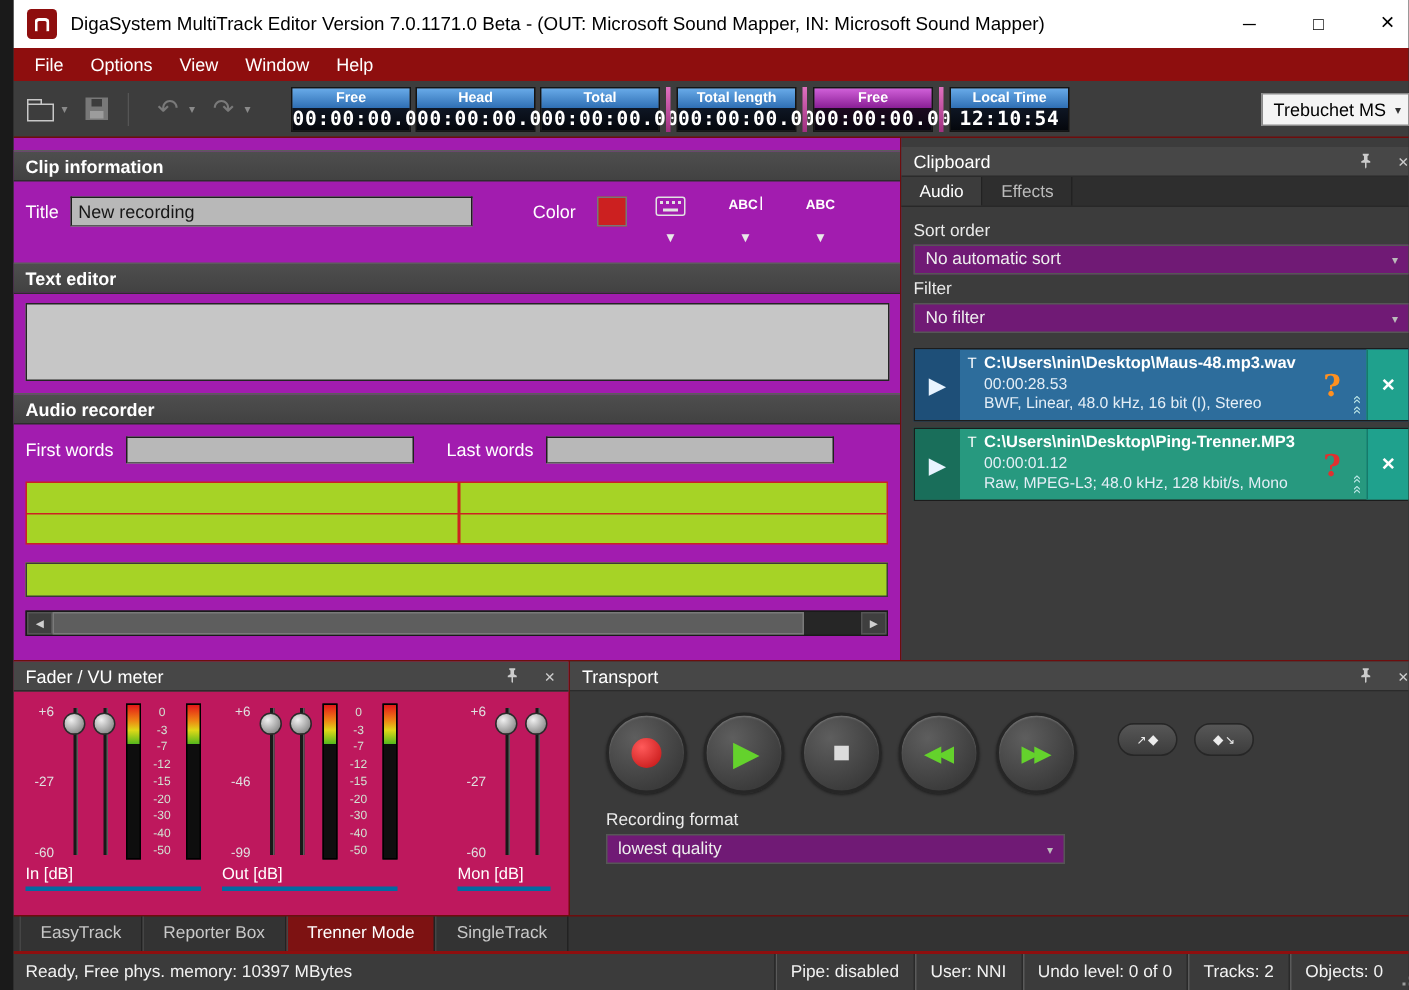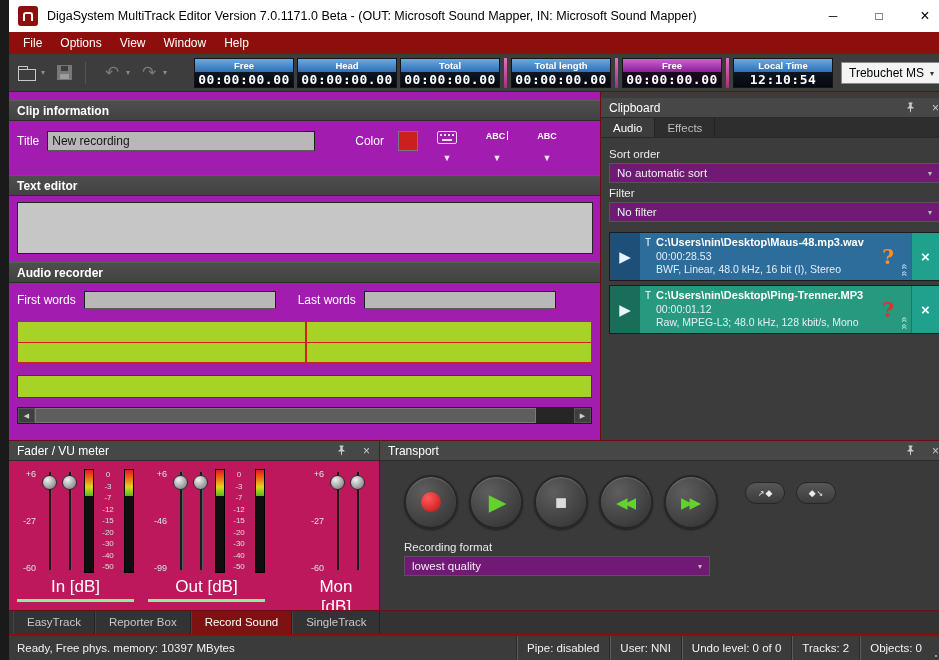--- a/index.html
+++ b/index.html
@@ -27,21 +27,21 @@
   .mini-drop { font-size: 8px; color: #8a8a8a; margin: 0 1px; }
   .icon-folder { width: 18px; height: 12px; border: 1px solid #c8c8c8; position: relative; margin-top: 4px; }
   .icon-folder::before { content: ""; position: absolute; top: -4px; left: -1px; width: 8px; height: 3px;
                          border: 1px solid #c8c8c8; border-bottom: none; }
   .icon-floppy { width: 15px; height: 15px; background: #787878; position: relative; }
   .icon-floppy::before { content: ""; position: absolute; top: 1px; left: 4px; width: 7px; height: 5px; background: #3d3d3d; }
   .icon-floppy::after { content: ""; position: absolute; bottom: 1px; left: 3px; width: 9px; height: 5px; background: #9c9c9c; }
   .undo-glyph { font-size: 17px; color: #7a7a7a; }
   .tool-sep { width: 1px; height: 22px; background: #2a2a2a; border-right: 1px solid #555; margin: 0 8px; }
   .counters { display: flex; align-items: center; margin-left: 26px; }
-  .counter { width: 100px; height: 30px; border: 1px solid #141414; display: flex; flex-direction: column; margin-right: 3px; }
+  .counter { width: 80px; height: 30px; border: 1px solid #141414; display: flex; flex-direction: column; margin-right: 3px; }
   .c-label { flex: 0 0 13px; background: linear-gradient(180deg,#68aae8 0%,#2f6fb4 100%);
              color: #fff; font-size: 9.5px; font-weight: bold; text-align: center; line-height: 13px; }
   .c-value { flex: 1; background: linear-gradient(180deg,#0e1624,#05070c); color: #fff; font-size: 13px;
              font-weight: bold; text-align: center; line-height: 15px; letter-spacing: .5px;
              font-family: "DejaVu Sans Mono", monospace; }
   .counter.purple .c-label { background: linear-gradient(180deg,#d060d8 0%,#8a1f96 100%); }
   .counter.purple .c-value { background: linear-gradient(180deg,#1c0a20,#0a0510); }
   .tb-sep { width: 3px; height: 30px; background: linear-gradient(180deg,#e070c0,#a03080); margin: 0 4px 0 1px; }
   .font-btn { position: absolute; right: 6px; top: 8px; height: 22px; background: #f4f4f4; border: 1px solid #8a8a8a;
               display: flex; align-items: center; padding: 0 7px; font-size: 12px; color: #000; gap: 6px; }
@@ -138,22 +138,22 @@
             align-items: flex-end; font-size: 9px; color: #e0e0e0; padding-right: 3px; }
   .fslider { width: 18px; height: 104px; position: relative; }
   .trk { position: absolute; left: 8px; top: 3px; bottom: 3px; width: 3px; background: #181818; border-right: 1px solid #5a5a5a; }
   .knob { position: absolute; left: 1px; top: 6px; width: 15px; height: 15px; border-radius: 50%;
           background: radial-gradient(circle at 35% 30%, #f0f0f0, #a8a8a8 55%, #6e6e6e); border: 1px solid #2a2a2a; }
   .vu { width: 10px; height: 104px; background: #0e0e0e; border: 1px solid #000; position: relative; margin-left: 3px; }
   .lit { position: absolute; top: 0; left: 0; right: 0; height: 26px;
          background: linear-gradient(180deg,#e41818 0%,#ee8414 40%,#ded818 65%,#54b81c 100%); }
   .vuscale { width: 22px; height: 104px; font-size: 8px; line-height: 11.5px; color: #d2e2d2;
              text-align: center; white-space: pre-line; margin-left: 1px; }
-  .flabel { margin-top: 4px; text-align: center; color: #fff; font-size: 17px; padding-bottom: 2px;
-            border-bottom: 3px solid #86efac; }
+  .flabel { margin-top: 4px; color: #fff; font-size: 11px; padding-bottom: 2px;
+            border-bottom: 3px solid #0369a1; }
 
   
   .transport-panel { position: absolute; left: 371px; top: 440px; width: 568px; height: 170px;
                      border-top: 1px solid #6e0d0d; background: #3a3a3a; }
   .tp-body { padding: 14px 0 0 24px; }
   .tp-buttons { display: flex; align-items: flex-start; gap: 11px; }
   .tp-btn { width: 54px; height: 54px; border-radius: 50%;
             background: radial-gradient(circle at 35% 30%, #5e5e5e, #3b3b3b 75%);
             border: 2px solid #262626; display: flex; align-items: center; justify-content: center;
             box-shadow: inset 0 1px 1px rgba(255,255,255,.18), 0 1px 2px rgba(0,0,0,.5); }
@@ -548,21 +548,21 @@
       <div class="dropdown rf-dd">
         <span>lowest quality</span>
         <span class="dd-arrow">▾</span>
       </div>
     </div>
   </div>
 
   <div class="tabbar">
     <div class="btab">EasyTrack</div>
     <div class="btab">Reporter Box</div>
-    <div class="btab active">Record Sound</div>
+    <div class="btab active">Trenner Mode</div>
     <div class="btab">SingleTrack</div>
   </div>
 
   <div class="statusbar">
     <div class="sb-left">Ready, Free phys. memory: 10397 MBytes</div>
     <div class="sb-seg">Pipe: disabled</div>
     <div class="sb-seg">User: NNI</div>
     <div class="sb-seg">Undo level: 0 of 0</div>
     <div class="sb-seg">Tracks: 2</div>
     <div class="sb-seg">Objects: 0</div>

